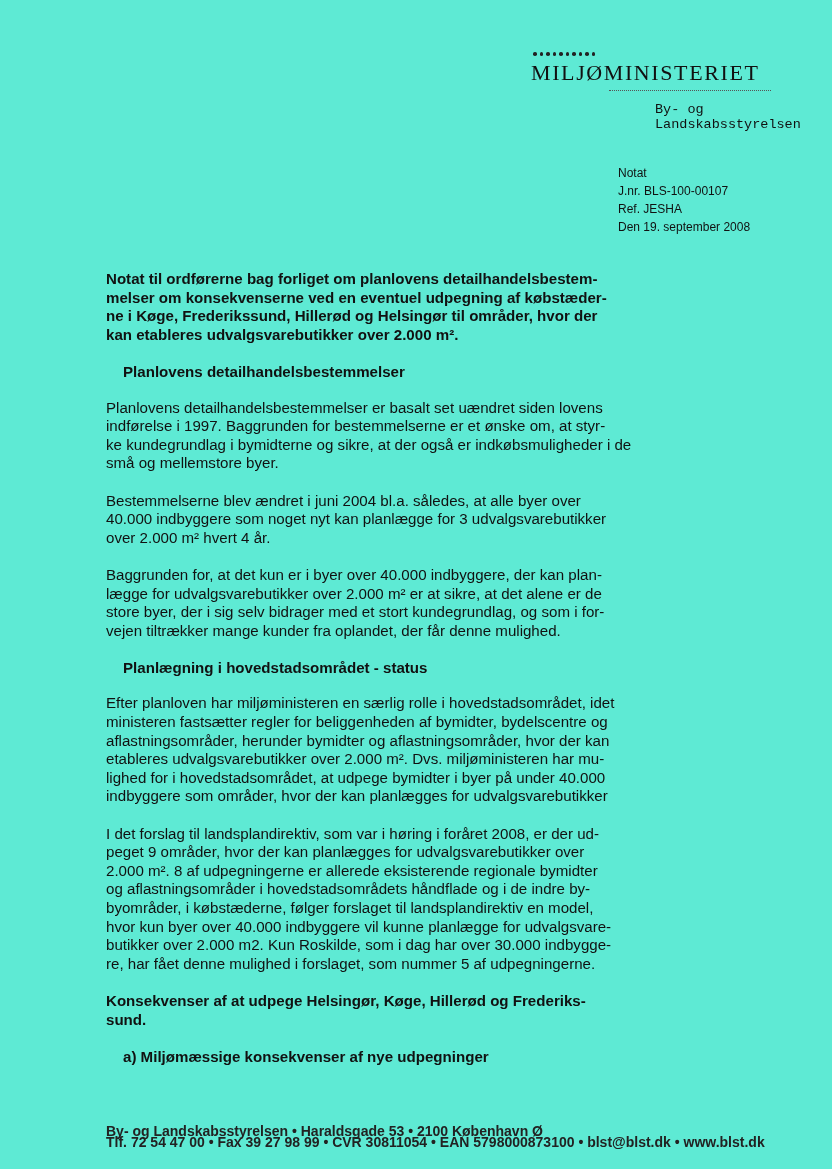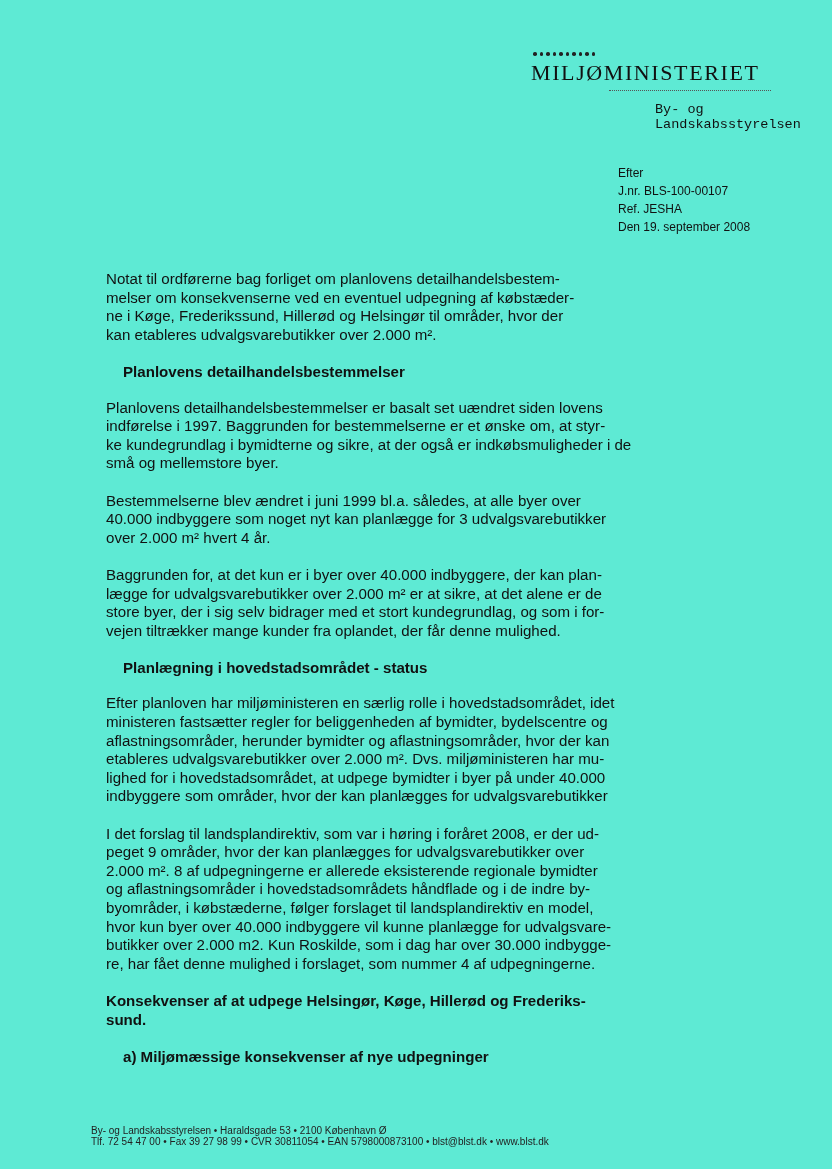--- a/index.html
+++ b/index.html
@@ -12,27 +12,27 @@
   .logo { position: absolute; left: 531px; top: 60px; font-family: "Liberation Serif", serif; font-size: 22px; letter-spacing: 1.6px; color: #111; }
   .logo-rule { position: absolute; left: 609px; top: 90px; width: 162px; height: 1px; border-top: 1px dotted #555; }
   .agency { position: absolute; left: 607px; top: 102px; font-family: Liberation Mono, monospace; font-size: 13.5px; color: #111; margin-left: 48px; }
 
   
   .meta { position: absolute; left: 618px; top: 164px; font-size: 12px; line-height: 18px; color: #111; }
   .meta div { white-space: nowrap; }
 
   
   .body { position: absolute; left: 106px; top: 270px; width: 560px; font-size: 15.1px; line-height: 18.6px; color: #111; }
-  .title { font-weight: normal; margin: 0 0 18.6px 0; }
+  .title { font-weight: bold; margin: 0 0 18.6px 0; }
   .h { font-weight: bold; margin: 17px; }
   .p { margin: 0 0 18.6px 0; }
   .line { display: block; white-space: nowrap; }
 
   
-  .footer { position: absolute; left: 91px; top: 1126px; font-size: 10px; line-height: 10.5px; color: #222; white-space: nowrap; }
+  .footer { position: absolute; left: 106px; top: 1126px; font-size: 14px; line-height: 10.5px; color: #222; white-space: nowrap; font-weight: bold; }
 </style>
 </head>
 <body>
 
 <div class="page">
 
   <div class="logo-dots">
     <span></span>
       <span></span>
       <span></span>
@@ -42,21 +42,21 @@
       <span></span>
       <span></span>
       <span></span>
       <span></span>
   </div>
   <div class="logo">MILJØMINISTERIET</div>
   <div class="logo-rule"></div>
   <div class="agency">By- og Landskabsstyrelsen</div>
 
   <div class="meta">
-    <div>Efter</div>
+    <div>Notat</div>
     <div>J.nr. BLS-100-00107</div>
     <div>Ref. JESHA</div>
     <div>Den 19. september 2008</div>
   </div>
 
   <div class="body">
     <div class="title">
       <span class="line">Notat til ordførerne bag forliget om planlovens detailhandelsbestem-</span>
       <span class="line">melser om konsekvenserne ved en eventuel udpegning af købstæder-</span>
       <span class="line">ne i Køge, Frederikssund, Hillerød og Helsingør til områder, hvor der</span>
@@ -64,21 +64,21 @@
     </div>
 
     <div class="h">Planlovens detailhandelsbestemmelser</div>
     <div class="p">
       <span class="line">Planlovens detailhandelsbestemmelser er basalt set uændret siden lovens</span>
       <span class="line">indførelse i 1997. Baggrunden for bestemmelserne er et ønske om, at styr-</span>
       <span class="line">ke kundegrundlag i bymidterne og sikre, at der også er indkøbsmuligheder i de</span>
       <span class="line">små og mellemstore byer.</span>
     </div>
     <div class="p">
-      <span class="line">Bestemmelserne blev ændret i juni 1999 bl.a. således, at alle byer over</span>
+      <span class="line">Bestemmelserne blev ændret i juni 2004 bl.a. således, at alle byer over</span>
       <span class="line">40.000 indbyggere som noget nyt kan planlægge for 3 udvalgsvarebutikker</span>
       <span class="line">over 2.000 m² hvert 4 år.</span>
     </div>
     <div class="p">
       <span class="line">Baggrunden for, at det kun er i byer over 40.000 indbyggere, der kan plan-</span>
       <span class="line">lægge for udvalgsvarebutikker over 2.000 m² er at sikre, at det alene er de</span>
       <span class="line">store byer, der i sig selv bidrager med et stort kundegrundlag, og som i for-</span>
       <span class="line">vejen tiltrækker mange kunder fra oplandet, der får denne mulighed.</span>
     </div>
 
@@ -92,21 +92,21 @@
       <span class="line">indbyggere som områder, hvor der kan planlægges for udvalgsvarebutikker</span>
     </div>
     <div class="p">
       <span class="line">I det forslag til landsplandirektiv, som var i høring i foråret 2008, er der ud-</span>
       <span class="line">peget 9 områder, hvor der kan planlægges for udvalgsvarebutikker over</span>
       <span class="line">2.000 m². 8 af udpegningerne er allerede eksisterende regionale bymidter</span>
       <span class="line">og aflastningsområder i hovedstadsområdets håndflade og i de indre by-</span>
       <span class="line">byområder, i købstæderne, følger forslaget til landsplandirektiv en model,</span>
       <span class="line">hvor kun byer over 40.000 indbyggere vil kunne planlægge for udvalgsvare-</span>
       <span class="line">butikker over 2.000 m2. Kun Roskilde, som i dag har over 30.000 indbygge-</span>
-      <span class="line">re, har fået denne mulighed i forslaget, som nummer 4 af udpegningerne.</span>
+      <span class="line">re, har fået denne mulighed i forslaget, som nummer 5 af udpegningerne.</span>
     </div>
 
     <div class="h p">
       <span class="line">Konsekvenser af at udpege Helsingør, Køge, Hillerød og Frederiks-</span>
       <span class="line">sund.</span>
     </div>
     <div class="h">a) Miljømæssige konsekvenser af nye udpegninger</div>
   </div>
 
   <div class="footer">

